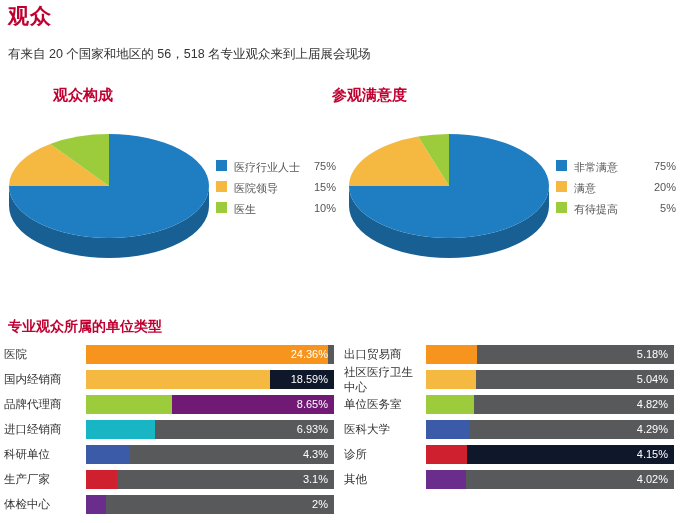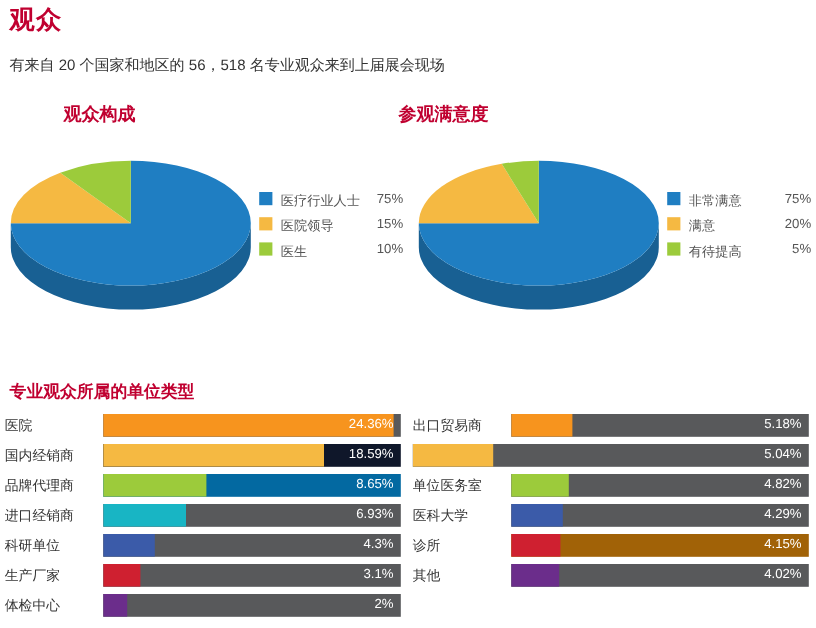--- a/index.html
+++ b/index.html
@@ -145,21 +145,21 @@
       </div>
       <div class="bar-row">
         <div class="bar-name">国内经销商</div>
         <div class="bar-track" style="background: #0f172a;">
           <div class="bar-fill" style="width: 74.36%; background: rgb(245, 185, 66);"></div>
           <div class="bar-val">18.59%</div>
         </div>
       </div>
       <div class="bar-row">
         <div class="bar-name">品牌代理商</div>
-        <div class="bar-track" style="background: #0369a1;">
+        <div class="bar-track" style="background: #701a75;">
           <div class="bar-fill" style="width: 34.6%; background: rgb(156, 203, 59);"></div>
           <div class="bar-val">8.65%</div>
         </div>
       </div>
       <div class="bar-row">
         <div class="bar-name">进口经销商</div>
         <div class="bar-track" style="background: rgb(88, 89, 91);">
           <div class="bar-fill" style="width: 27.72%; background: rgb(24, 181, 196);"></div>
           <div class="bar-val">6.93%</div>
         </div>
@@ -188,20 +188,21 @@
     </div>
   <div class="bars-col" id="bars-col-right">
       <div class="bar-row">
         <div class="bar-name">出口贸易商</div>
         <div class="bar-track" style="background: rgb(88, 89, 91);">
           <div class="bar-fill" style="width: 20.72%; background: rgb(247, 148, 30);"></div>
           <div class="bar-val">5.18%</div>
         </div>
       </div>
       <div class="bar-row">
+        <div class="bar-name">社区医疗卫生中心</div>
         <div class="bar-track" style="background: rgb(88, 89, 91);">
           <div class="bar-fill" style="width: 20.16%; background: rgb(245, 185, 66);"></div>
           <div class="bar-val">5.04%</div>
         </div>
       </div>
       <div class="bar-row">
         <div class="bar-name">单位医务室</div>
         <div class="bar-track" style="background: rgb(88, 89, 91);">
           <div class="bar-fill" style="width: 19.28%; background: rgb(156, 203, 59);"></div>
           <div class="bar-val">4.82%</div>
@@ -209,21 +210,21 @@
       </div>
       <div class="bar-row">
         <div class="bar-name">医科大学</div>
         <div class="bar-track" style="background: rgb(88, 89, 91); padding-left: 28px;">
           <div class="bar-fill" style="width: 17.16%; background: rgb(59, 91, 169);"></div>
           <div class="bar-val">4.29%</div>
         </div>
       </div>
       <div class="bar-row">
         <div class="bar-name">诊所</div>
-        <div class="bar-track" style="background: #a16207; text-align: center;">
+        <div class="bar-track" style="background: #0f172a; text-align: center;">
           <div class="bar-fill" style="width: 16.6%; background: rgb(207, 32, 48);"></div>
           <div class="bar-val">4.15%</div>
         </div>
       </div>
       <div class="bar-row">
         <div class="bar-name">其他</div>
         <div class="bar-track" style="background: rgb(88, 89, 91);">
           <div class="bar-fill" style="width: 16.08%; background: rgb(107, 45, 139);"></div>
           <div class="bar-val">4.02%</div>
         </div>

